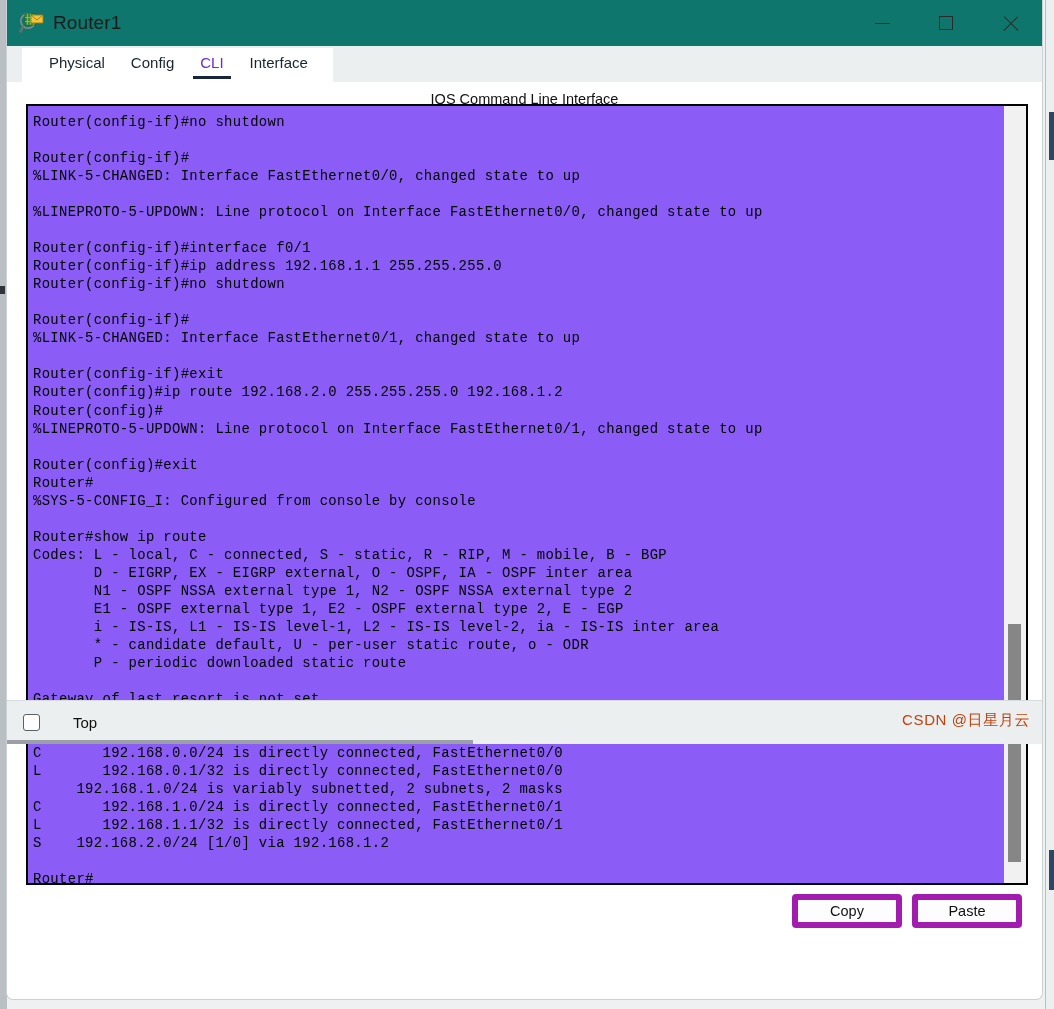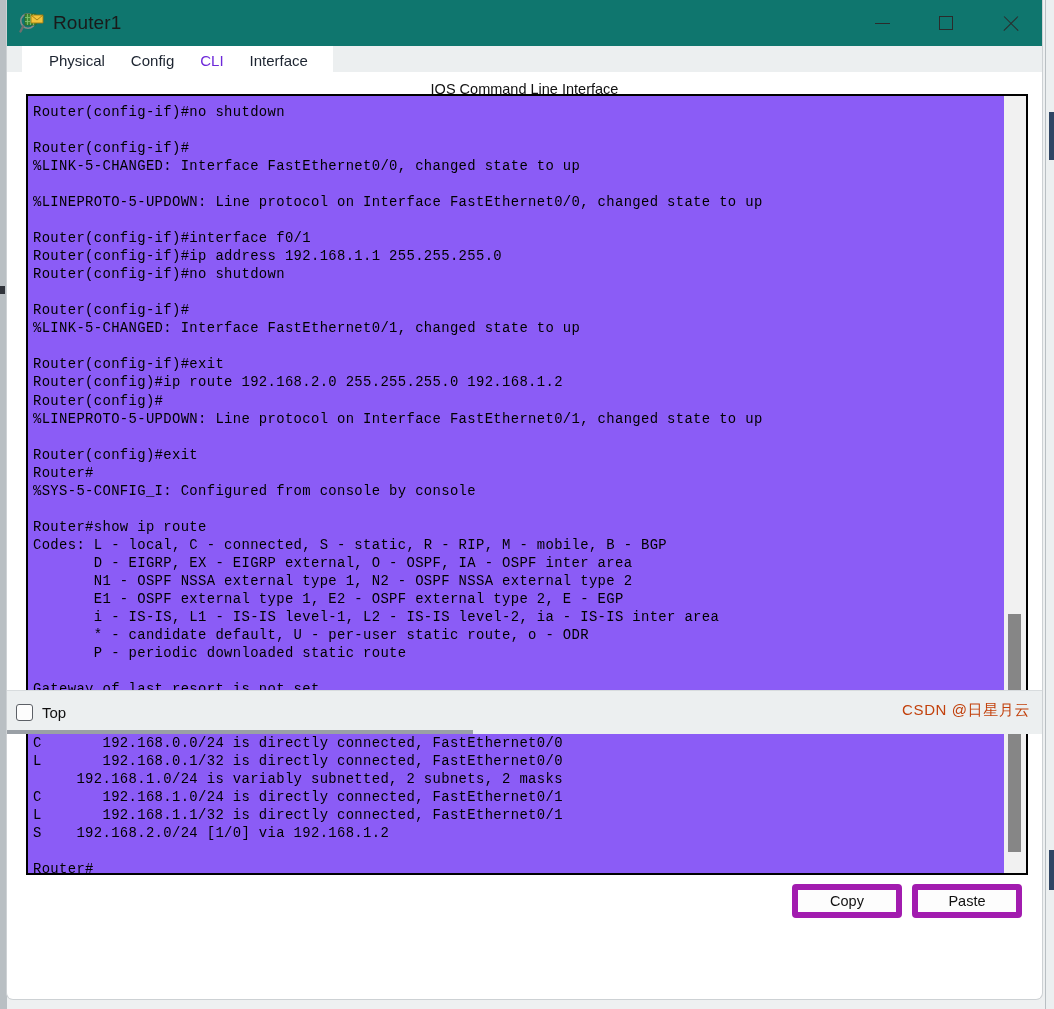--- a/index.html
+++ b/index.html
@@ -96,23 +96,24 @@
   .glyph-close::before, .glyph-close::after {
     content: ""; position: absolute; left: -1px; top: 8px;
     width: 20px; height: 1.4px; background: #2b2b2b;
   }
   .glyph-close::before { transform: rotate(45deg); }
   .glyph-close::after  { transform: rotate(-45deg); }
 
   
   #tab-bar {
     position: relative;
-    height: 26px;
+    height: 36px;
     background: #eceff0;
     display: flex;
+    align-items: flex-end;
   }
   #tab-strip {
     margin-left: 15px;
     height: 34px;
     background: #ffffff;
     display: flex;
     align-items: center;
     padding: 0 12px 0 14px;
   }
   .tab {
@@ -207,22 +208,23 @@
     position: absolute;
     left: 0; bottom: 0;
     width: 1037px; height: 44px;
     background: #eceff0;
     border-top: 1px solid #d8dcde;
     display: flex;
     align-items: center;
   }
   #top-check-wrap {
     display: flex; align-items: center;
-    margin-left: 9px;
+    margin-left: 16px;
     cursor: default;
+    gap: 24px;
   }
   #top-checkbox {
     width: 17px; height: 17px;
     border: 1.4px solid #5c6066;
     border-radius: 3px;
     background: #fdfdfd;
   }
   #top-label {
     margin-left: 9px;
     font-size: 15px;

